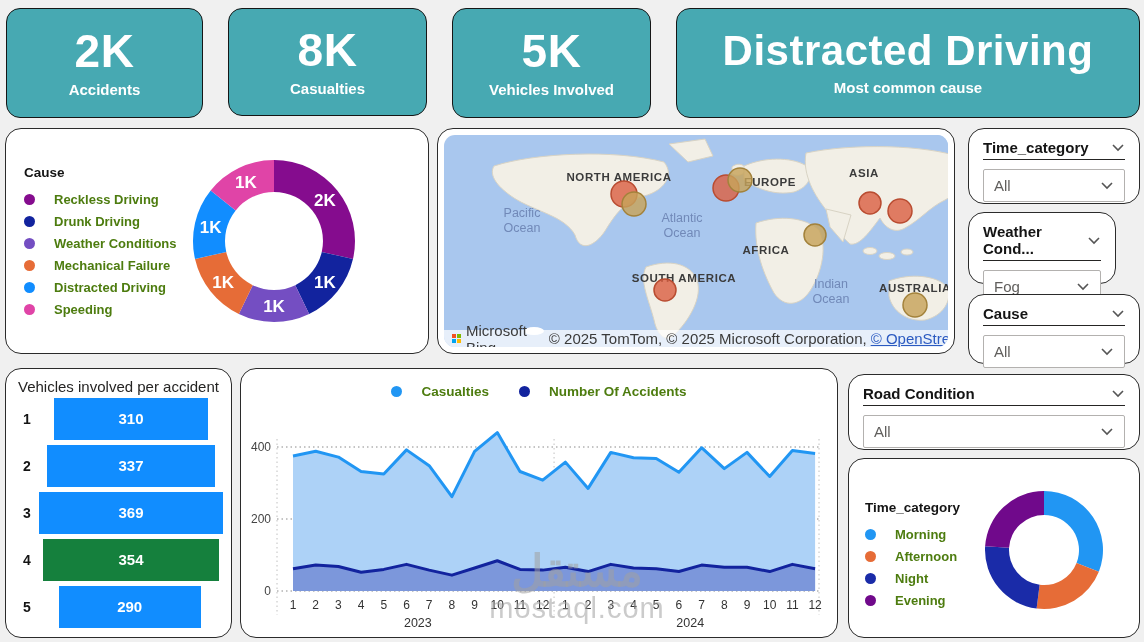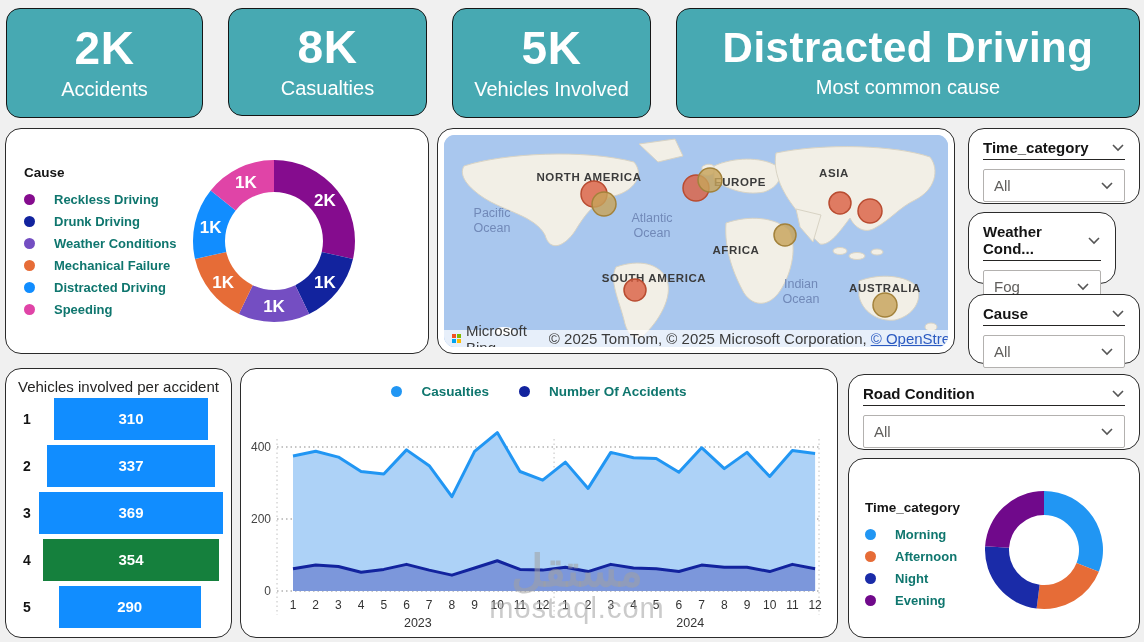--- a/index.html
+++ b/index.html
@@ -19,51 +19,51 @@
   
   .kpi {
     background:#47a9b2;
     border:1.6px solid #161616;
     border-radius:14px;
     display:flex; flex-direction:column; align-items:center; justify-content:center;
     gap:7px; color:#fff; text-align:center;
   }
   .kpi .kpi-value { font-size:46px; font-weight:bold; letter-spacing:0.5px; line-height:1; }
   .kpi.wide .kpi-value { font-size:42px; }
-  .kpi .kpi-label { font-size:20px; font-weight:normal; }
+  .kpi .kpi-label { font-size:15px; font-weight:bold; }
   
   .slicer { padding:10px 14px 8px 14px; }
   .slicer-head { display:flex; justify-content:space-between; align-items:center;
     border-bottom:1.4px solid #252423; padding-bottom:3px; }
   .slicer-title { font-size:15px; font-weight:bold; color:#141414; }
   .slicer-box { margin-top:9px; height:33px; border:1px solid #b3b1af; border-radius:2px;
     display:flex; justify-content:space-between; align-items:center; padding:0 10px;
     background:#fff; cursor:pointer; }
   .slicer-value { font-size:15px; color:#605e5c; }
   .chev { width:14px; height:9px; flex:none; }
   .chev polyline { fill:none; stroke:#555; stroke-width:1.6; }
   
   .legend-col { position:absolute; }
   .legend-title { font-size:13.5px; font-weight:bold; color:#141414; margin-bottom:8px; }
   .legend-item { display:flex; align-items:center; gap:5px; height:22px; }
   .legend-dot { width:11px; height:11px; border-radius:50%; flex:none; }
-  .legend-label { font-size:13px; font-weight:bold; color:#0f766e; white-space:nowrap;padding-left:14px; }
+  .legend-label { font-size:13px; font-weight:bold; color:#4d7c0f; white-space:nowrap;padding-left:14px; }
   
   .funnel-title { position:absolute; left:12px; top:9px; font-size:15px; color:#252423; }
   .funnel-row-label { position:absolute; left:13px; width:16px; text-align:center;
     font-size:14px; font-weight:bold; color:#141414; }
   .funnel-bar { position:absolute; height:42px; background:#118DFF;
     color:#fff; font-size:15px; font-weight:bold; text-align:center; line-height:42px; }
   
   .area-legend { position:absolute; left:0; right:0; top:11px; display:flex;
     justify-content:center; gap:30px; }
   .area-legend .legend-label { font-size:13.5px; }
   
   .map-wrap { position:absolute; left:6px; top:6px; right:6px; bottom:6px;
-    border-radius:11px; overflow:hidden; background:#a9c7ee; }
+    border-radius:11px; overflow:hidden; background:#a9c7ee;padding-left:30px; }
   .map-attrib { position:absolute; left:0; right:0; bottom:0; height:17px;
     display:flex; align-items:center; justify-content:space-between;
     background:rgba(255,255,255,0.72); padding:0 8px; font-size:15px; color:#3b3b3b;gap:22px; }
   .map-attrib .links { display:flex; gap:4px; white-space:nowrap; }
   .map-attrib a { color:#2b5ac1; text-decoration:underline; cursor:pointer; }
   .bing-logo { display:inline-grid; grid-template-columns:4px 4px; grid-template-rows:4px 4px;
     gap:1px; margin-right:5px; }
   .bing-logo i { display:block; }
   svg text.cont { font-size:11.5px; font-weight:bold; fill:#3b3b3b; letter-spacing:0.6px; }
   svg text.ocean { font-size:12.5px; fill:#7189b8; }

